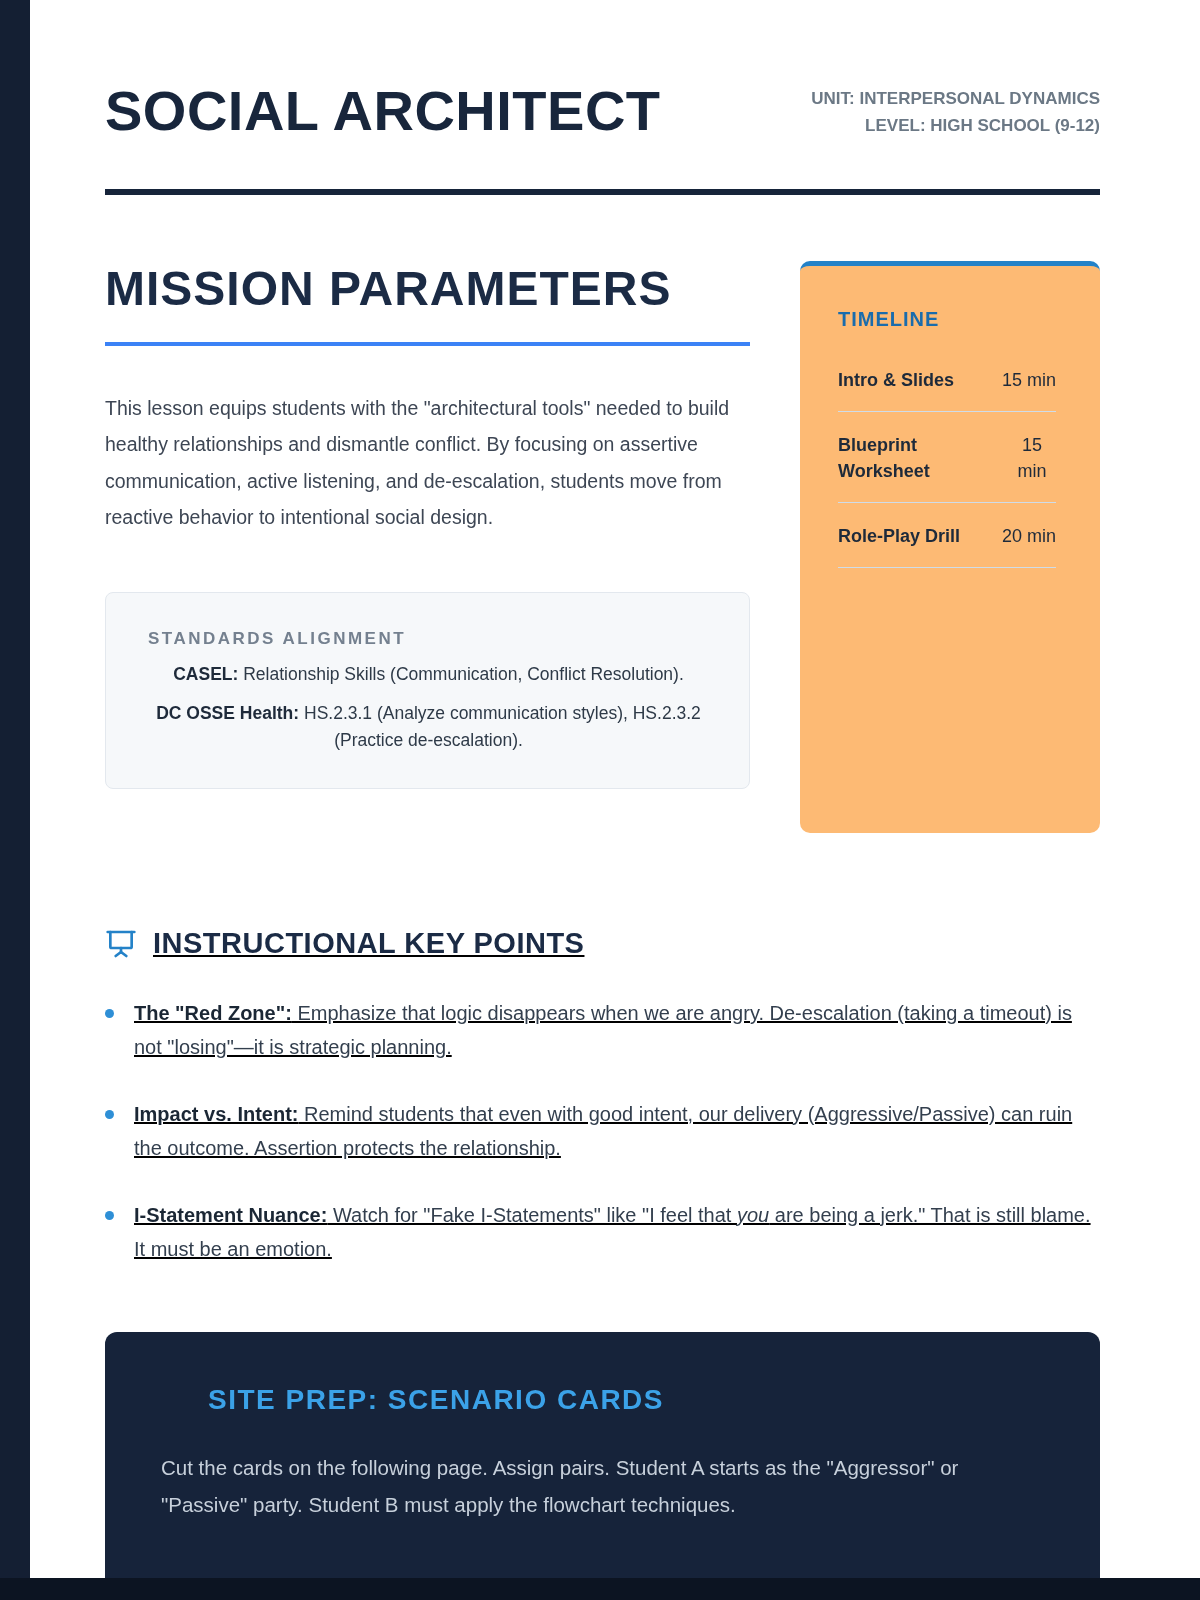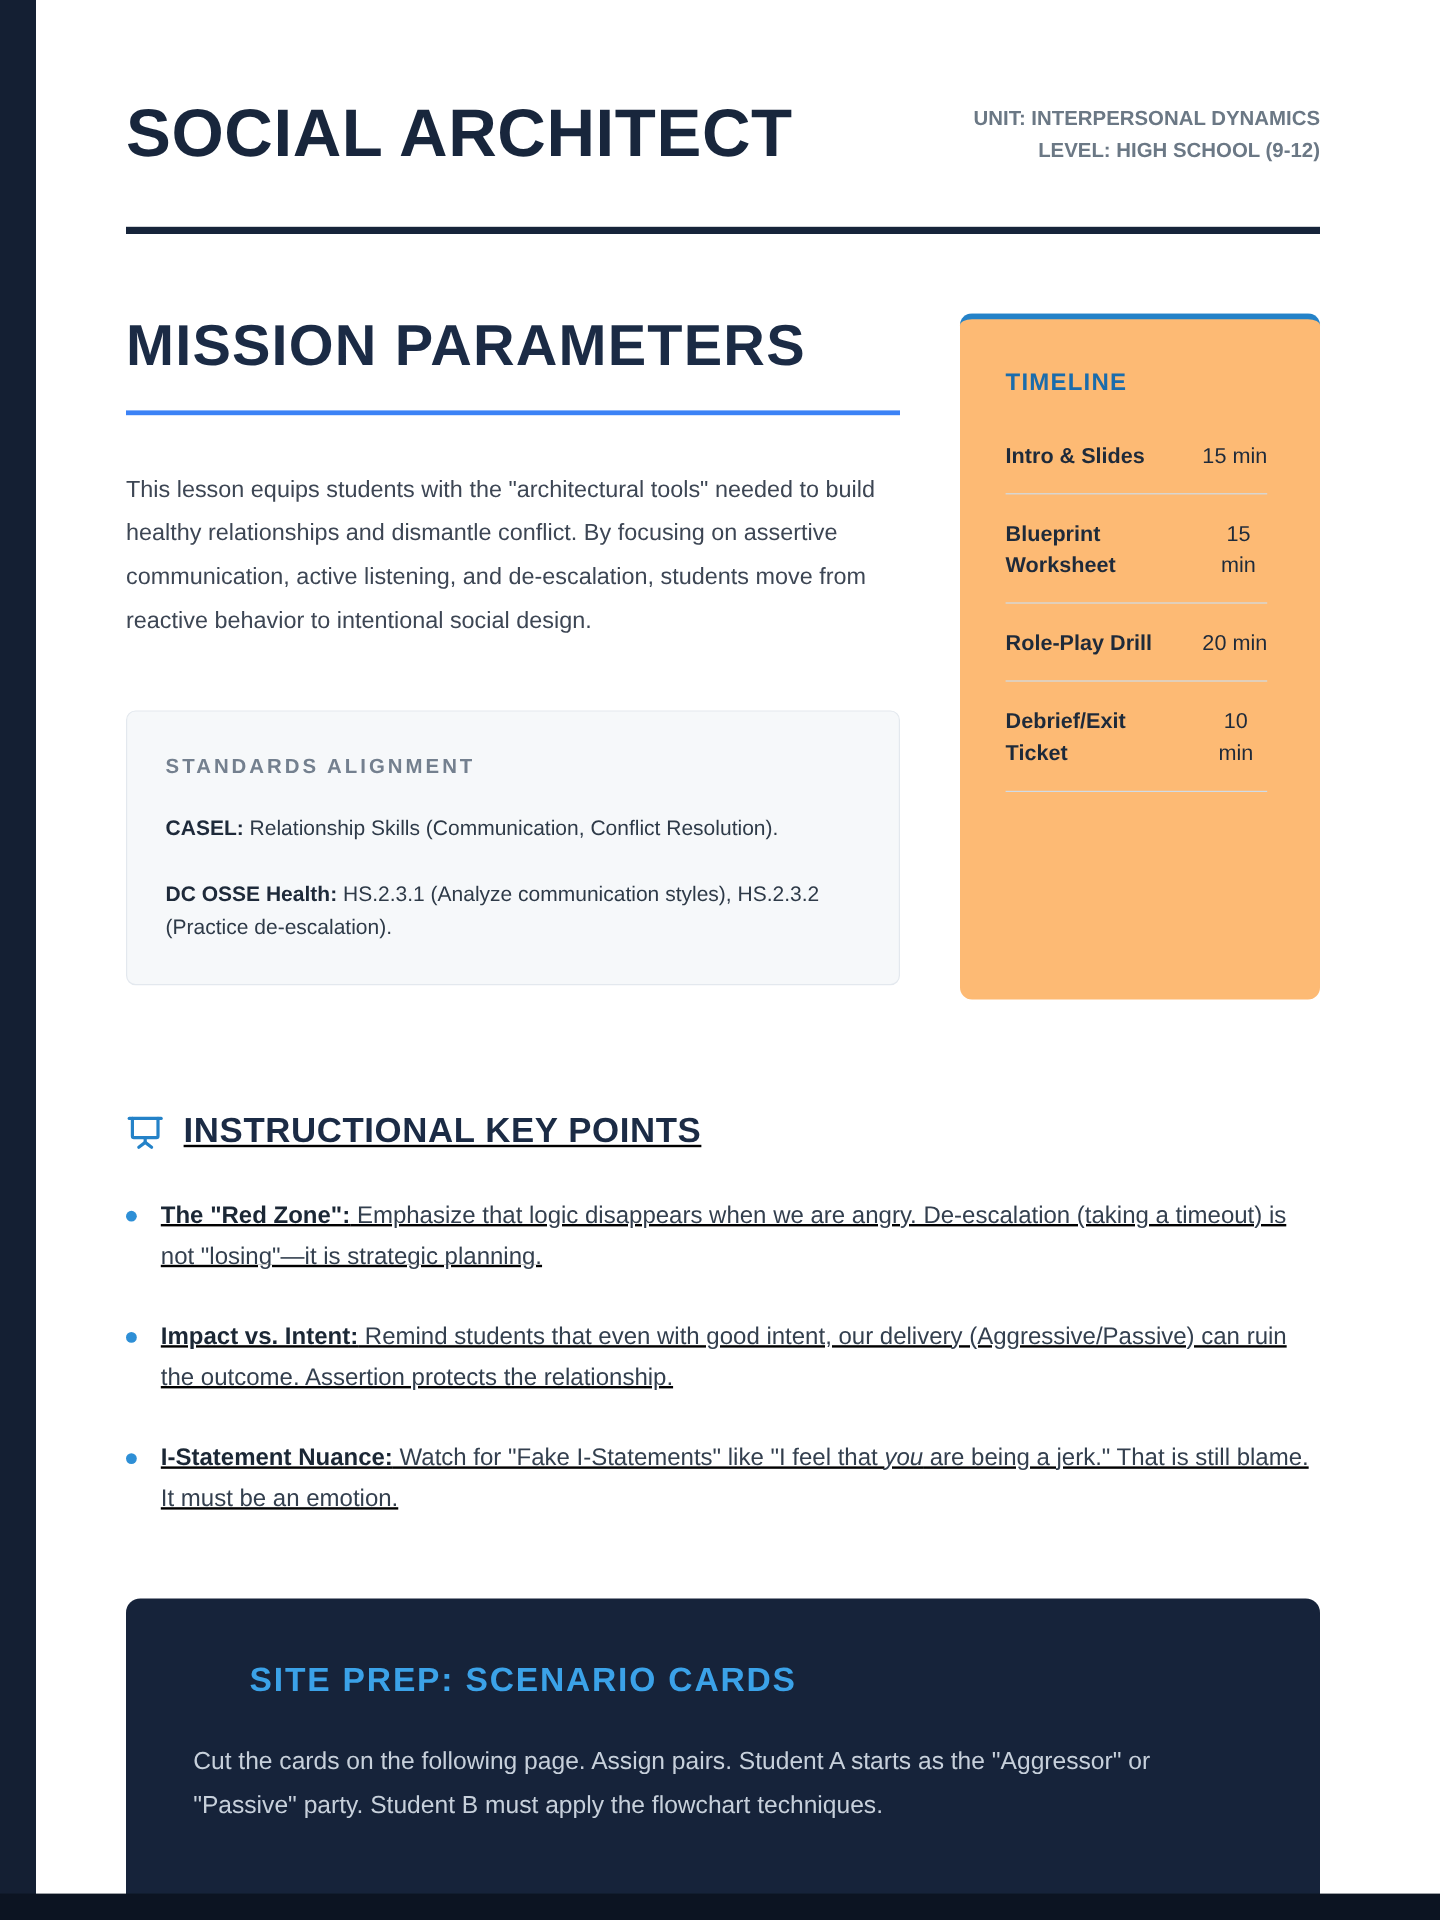--- a/index.html
+++ b/index.html
@@ -60,29 +60,29 @@
   .mission-body {
     margin-top: 44px;
     font-size: 19.5px; line-height: 1.87; color: #3d4654;
     max-width: 635px;
   }
   .standards-box {
     margin-top: 56px;
     background: #f6f8fa;
     border: 1px solid #e3e8ee;
     border-radius: 8px;
-    padding: 36px 40px 34px 32px;
+    padding: 36px 40px 34px 42px;
   }
   .standards-heading {
     font-size: 17px; font-weight: 700; letter-spacing: 2.5px;
     color: #74808f;
   }
   .standards-item {
-    margin-top: 28px;
-    font-size: 17.5px; line-height: 1.55; color: #2e3a48;
+    margin-top: 12px;
+    font-size: 17.5px; line-height: 1.55; color: #2e3a48; text-align: center;
   }
   .standards-item strong { color: #1e2a3a; }
 
   
   .timeline-card {
     background: #fdba74;
     border-top: 5px solid #2482c8;
     border-radius: 10px;
     padding: 42px 44px 30px 38px;
     min-height: 572px;
@@ -189,24 +189,20 @@
           <span class="t-value">15 min</span>
         </div>
         <div class="t-row">
           <span class="t-label">Blueprint Worksheet</span>
           <span class="t-value">15 min</span>
         </div>
         <div class="t-row">
           <span class="t-label">Role-Play Drill</span>
           <span class="t-value">20 min</span>
         </div>
-        <div class="t-row">
-          <span class="t-label">Debrief/Exit Ticket</span>
-          <span class="t-value">10 min</span>
-        </div>
       </div>
     </div>
 
   </div>
 
   <div class="keypoints">
     <div class="kp-heading">
       <svg class="kp-icon" viewBox="0 0 24 24" fill="none" stroke="#2482c8" stroke-width="2" stroke-linecap="round" stroke-linejoin="round">
         <path d="M2 3h20"></path>
         <path d="M4 3v11a1 1 0 0 0 1 1h14a1 1 0 0 0 1-1V3"></path>

